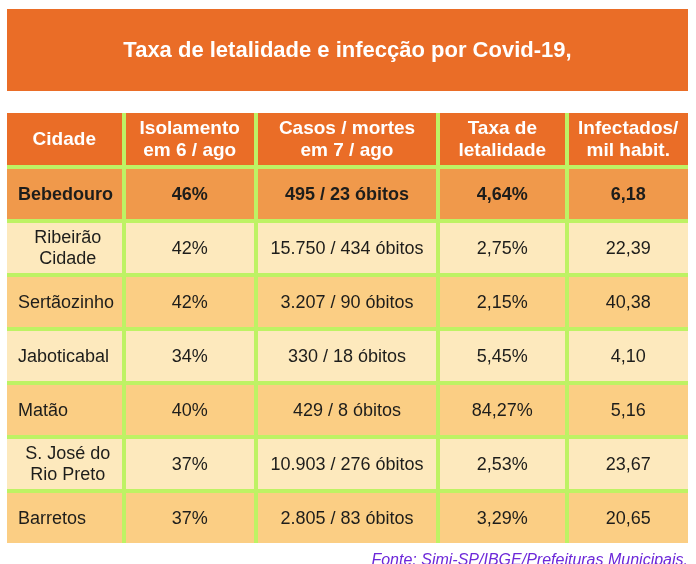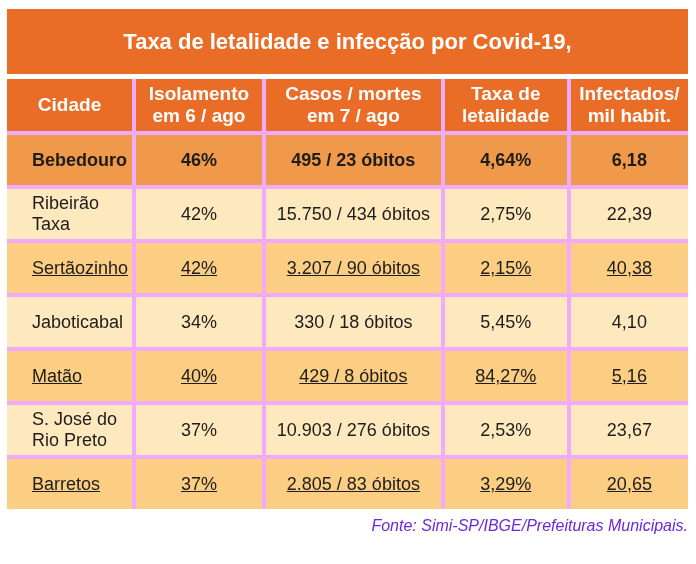--- a/index.html
+++ b/index.html
@@ -2,42 +2,42 @@
 <html><head>
 <meta charset="utf-8">
 <style>
   html,body{margin:0;padding:0;background:#ffffff;}
   .page{
     width:696px;height:564px;box-sizing:border-box;
     padding:9px 8px 0 7px;background:#ffffff;overflow:hidden;
     font-family:"Liberation Sans",sans-serif;color:#1d1d1b;
   }
   .title-block{
-    background:#ea6d27;color:#ffffff;height:65px;
+    background:#ea6d27;color:#ffffff;height:82px;
     display:flex;flex-direction:column;justify-content:center;
     text-align:center;font-weight:bold;font-size:22px;line-height:1.35;
   }
   .grid{
     display:grid;
     grid-template-columns:117fr 131fr 182fr 127fr 122fr;
-    gap:4px;margin-top:5px;background:#f0abfc;
+    gap:4px;margin-top:22px;background:#bef264;
   }
   .row{display:contents;}
   .cell{
     display:flex;align-items:center;justify-content:center;
     min-height:50px;font-size:18px;text-align:center;line-height:1.15;
   }
   .th{
     background:#ea6d27;color:#ffffff;font-weight:bold;
     font-size:19px;min-height:52px;white-space:pre-line;
   }
-  .city{justify-content:flex-start;text-align:left;padding-left:25px;padding-right:4px;}
+  .city{justify-content:flex-start;text-align:center;padding-left:11px;padding-right:4px;}
   .row-hl .cell{background:#f0994b;font-weight:bold;}
   .row-cream .cell{background:#fde9bd;}
-  .row-tan .cell{background:#fbce84;text-decoration:underline;}
+  .row-tan .cell{background:#fbce84;}
   .source{
     text-align:right;font-style:italic;font-size:16px;
     margin-top:8px;color:#6d28d9;
   }
 </style>
 </head>
 <body>
 
 <div class="page">
 
@@ -61,21 +61,21 @@
 
     <div class="row row-hl">
       <div class="cell city">Bebedouro</div>
       <div class="cell">46%</div>
       <div class="cell">495 / 23 óbitos</div>
       <div class="cell">4,64%</div>
       <div class="cell">6,18</div>
     </div>
 
     <div class="row row-cream">
-      <div class="cell city">Ribeirão Taxa</div>
+      <div class="cell city">Ribeirão Cidade</div>
       <div class="cell">42%</div>
       <div class="cell">15.750 / 434 óbitos</div>
       <div class="cell">2,75%</div>
       <div class="cell">22,39</div>
     </div>
 
     <div class="row row-tan">
       <div class="cell city">Sertãozinho</div>
       <div class="cell">42%</div>
       <div class="cell">3.207 / 90 óbitos</div>

